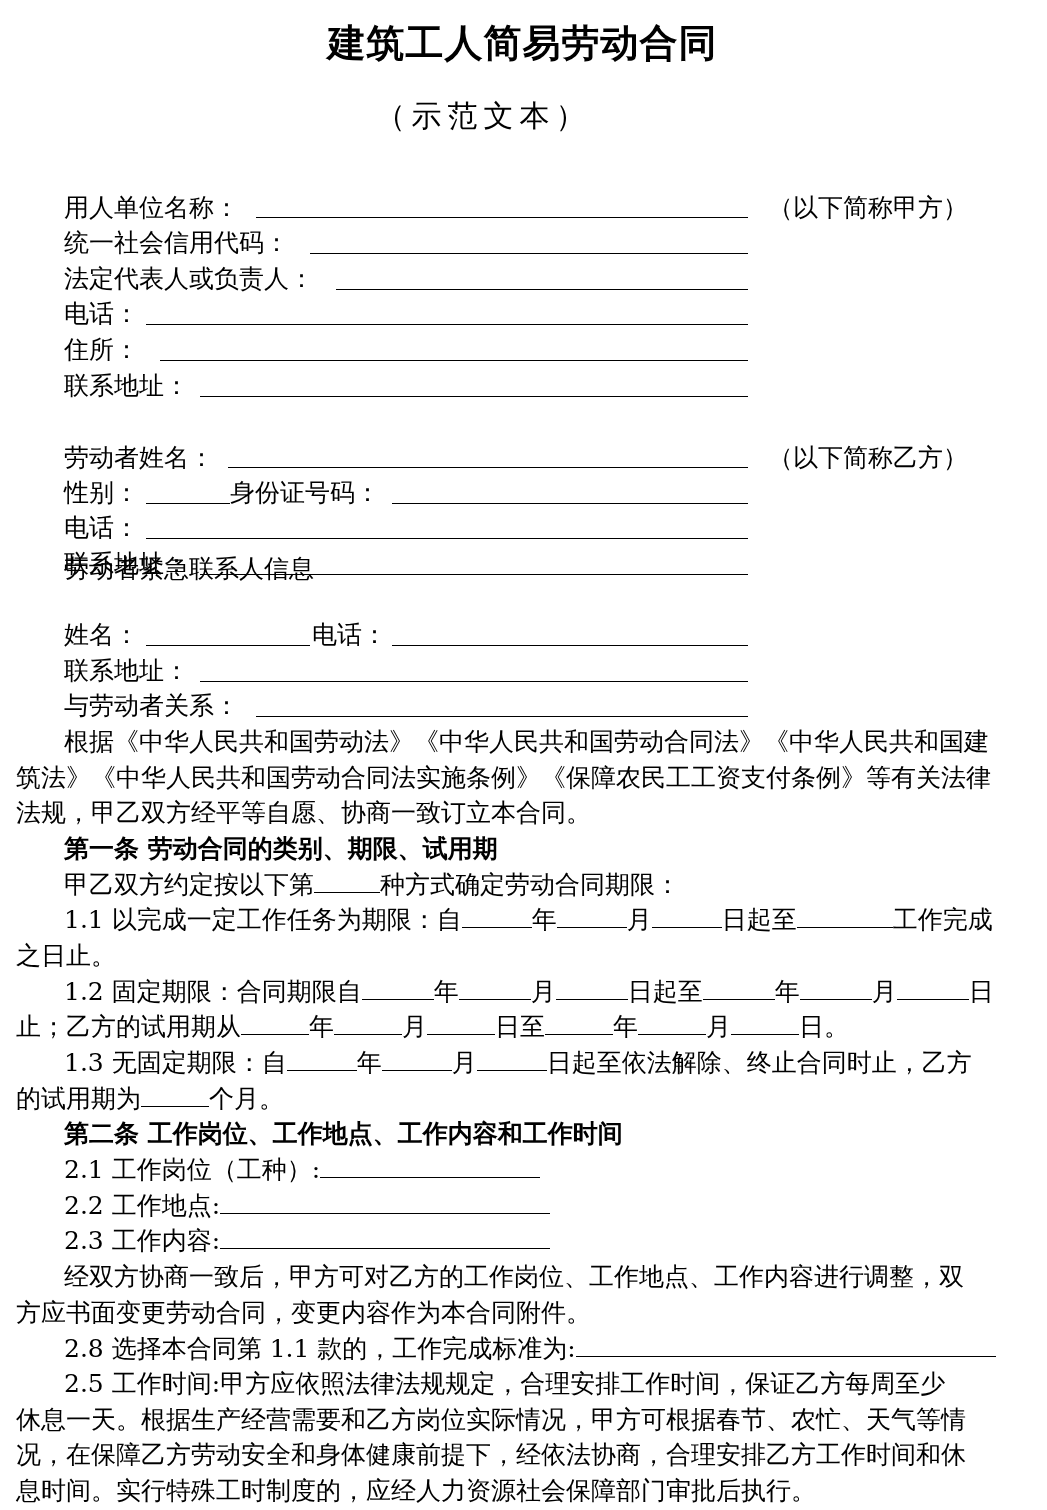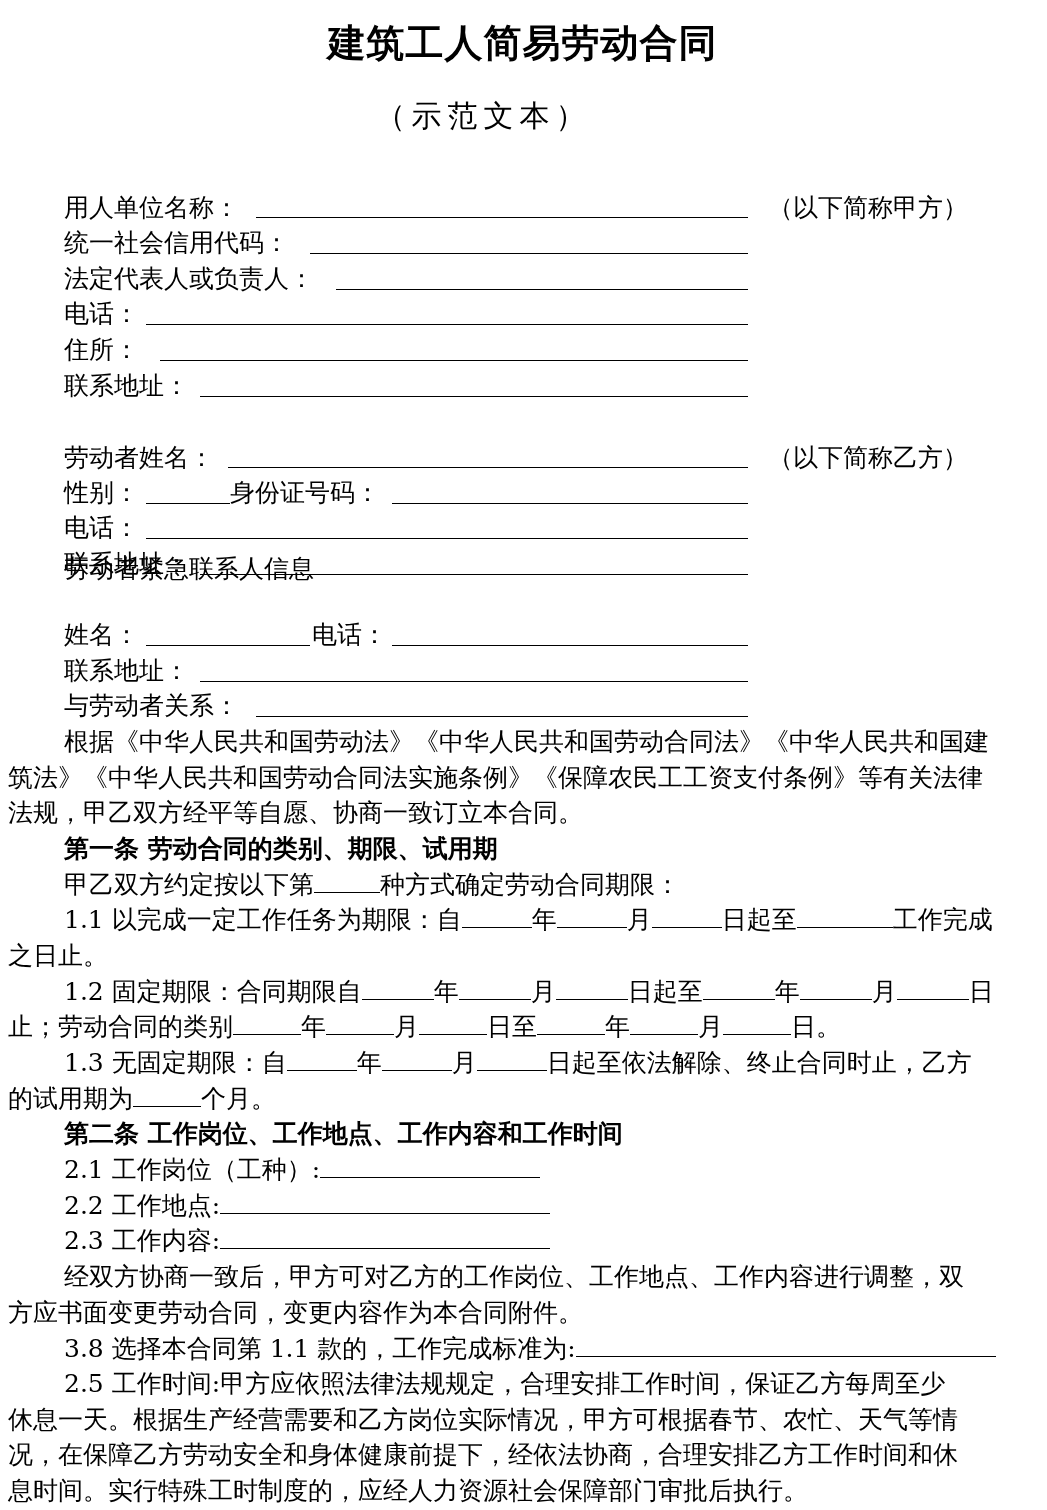--- a/index.html
+++ b/index.html
@@ -3,21 +3,21 @@
 <meta charset="utf-8">
 <style>
   html, body { margin: 0; padding: 0; background: #ffffff; }
   body { width: 1047px; height: 1510px; position: relative; overflow: hidden;
          font-family: "DejaVu Serif", "Liberation Serif", serif; color: #000; }
   .title { position: absolute; left: 0; width: 1045px; top: 18px; text-align: center;
            font-size: 38px; font-weight: bold; letter-spacing: 1px; }
   .subtitle { position: absolute; left: 0; width: 967px; top: 96px; text-align: center;
               font-size: 30px; letter-spacing: 6px; }
   .ln { position: absolute; left: 64px; font-size: 25px; line-height: 36px; height: 36px; white-space: nowrap; text-align: center; }
-  .full { left: 8px; }
+  .full { left: 16px; }
   .blank { display: inline-block; border-bottom: 1.5px solid #000; height: 24px; vertical-align: baseline; }
   .right-note { position: absolute; left: 760px; font-size: 25px; line-height: 36px; white-space: nowrap; margin-left: 8px; }
   .bold { font-weight: bold; }
   .field { position: absolute; border-bottom: 1.5px solid #000; height: 0; }
 </style>
 </head>
 <body>
 
 <div class="title">建筑工人简易劳动合同</div>
 <div class="subtitle">（示范文本）</div>
@@ -80,21 +80,21 @@
 
 <div class="ln" style="top:902px">
   <span>1.1 以完成一定工作任务为期限：自</span><span class="blank" style="width:70px"></span><span>年</span><span class="blank" style="width:70px"></span><span>月</span><span class="blank" style="width:70px"></span><span>日起至</span><span class="blank" style="width:96px"></span><span>工作完成</span>
 </div>
 <div class="ln full" style="top:938px">之日止。</div>
 
 <div class="ln" style="top:974px">
   <span>1.2 固定期限：合同期限自</span><span class="blank" style="width:72px"></span><span>年</span><span class="blank" style="width:72px"></span><span>月</span><span class="blank" style="width:72px"></span><span>日起至</span><span class="blank" style="width:72px"></span><span>年</span><span class="blank" style="width:72px"></span><span>月</span><span class="blank" style="width:72px"></span><span>日</span>
 </div>
 <div class="ln full" style="top:1009px">
-  <span>止；劳动合同的类别</span><span class="blank" style="width:68px"></span><span>年</span><span class="blank" style="width:68px"></span><span>月</span><span class="blank" style="width:68px"></span><span>日至</span><span class="blank" style="width:68px"></span><span>年</span><span class="blank" style="width:68px"></span><span>月</span><span class="blank" style="width:68px"></span><span>日。</span>
+  <span>止；乙方的试用期从</span><span class="blank" style="width:68px"></span><span>年</span><span class="blank" style="width:68px"></span><span>月</span><span class="blank" style="width:68px"></span><span>日至</span><span class="blank" style="width:68px"></span><span>年</span><span class="blank" style="width:68px"></span><span>月</span><span class="blank" style="width:68px"></span><span>日。</span>
 </div>
 
 <div class="ln" style="top:1045px">
   <span>1.3 无固定期限：自</span><span class="blank" style="width:70px"></span><span>年</span><span class="blank" style="width:70px"></span><span>月</span><span class="blank" style="width:70px"></span><span>日起至依法解除、终止合同时止，乙方</span>
 </div>
 <div class="ln full" style="top:1081px">
   <span>的试用期为</span><span class="blank" style="width:68px"></span><span>个月。</span>
 </div>
 
 <div class="ln bold" style="top:1116px">第二条  工作岗位、工作地点、工作内容和工作时间</div>
@@ -103,18 +103,18 @@
 </div>
 <div class="ln" style="top:1188px">
   <span>2.2 工作地点:</span><span class="blank" style="width:330px"></span>
 </div>
 <div class="ln" style="top:1223px">
   <span>2.3 工作内容:</span><span class="blank" style="width:330px"></span>
 </div>
 <div class="ln" style="top:1259px">经双方协商一致后，甲方可对乙方的工作岗位、工作地点、工作内容进行调整，双</div>
 <div class="ln full" style="top:1295px">方应书面变更劳动合同，变更内容作为本合同附件。</div>
 <div class="ln" style="top:1331px">
-  <span>3.8 选择本合同第 1.1 款的，工作完成标准为:</span><span class="blank" style="width:420px"></span>
+  <span>2.8 选择本合同第 1.1 款的，工作完成标准为:</span><span class="blank" style="width:420px"></span>
 </div>
 <div class="ln" style="top:1366px">2.5 工作时间:甲方应依照法律法规规定，合理安排工作时间，保证乙方每周至少</div>
 <div class="ln full" style="top:1402px">休息一天。根据生产经营需要和乙方岗位实际情况，甲方可根据春节、农忙、天气等情</div>
 <div class="ln full" style="top:1437px">况，在保障乙方劳动安全和身体健康前提下，经依法协商，合理安排乙方工作时间和休</div>
 <div class="ln full" style="top:1473px">息时间。实行特殊工时制度的，应经人力资源社会保障部门审批后执行。</div>
 
 </body></html>

